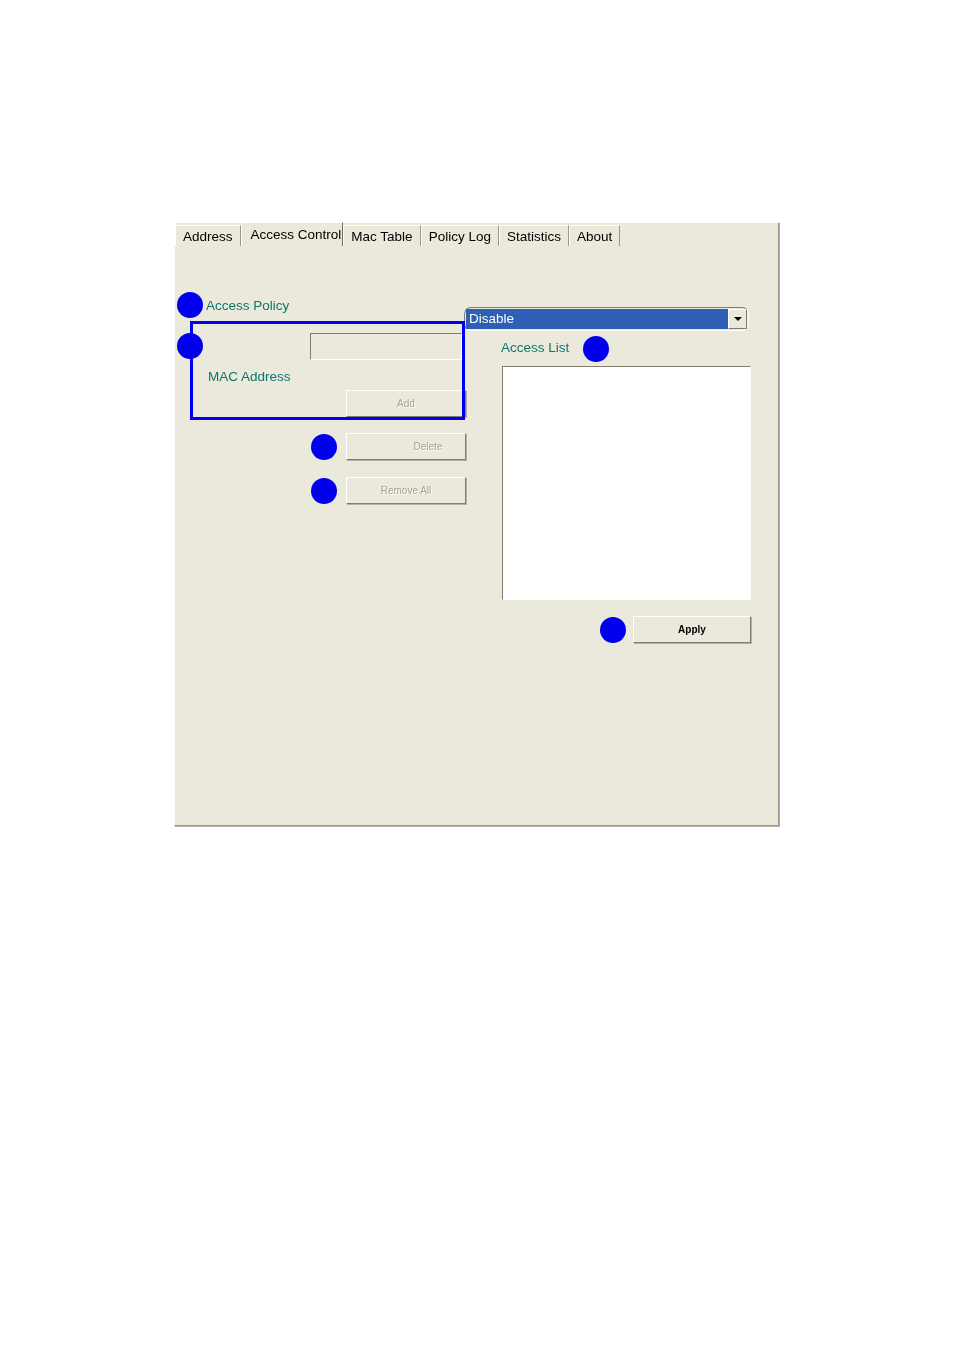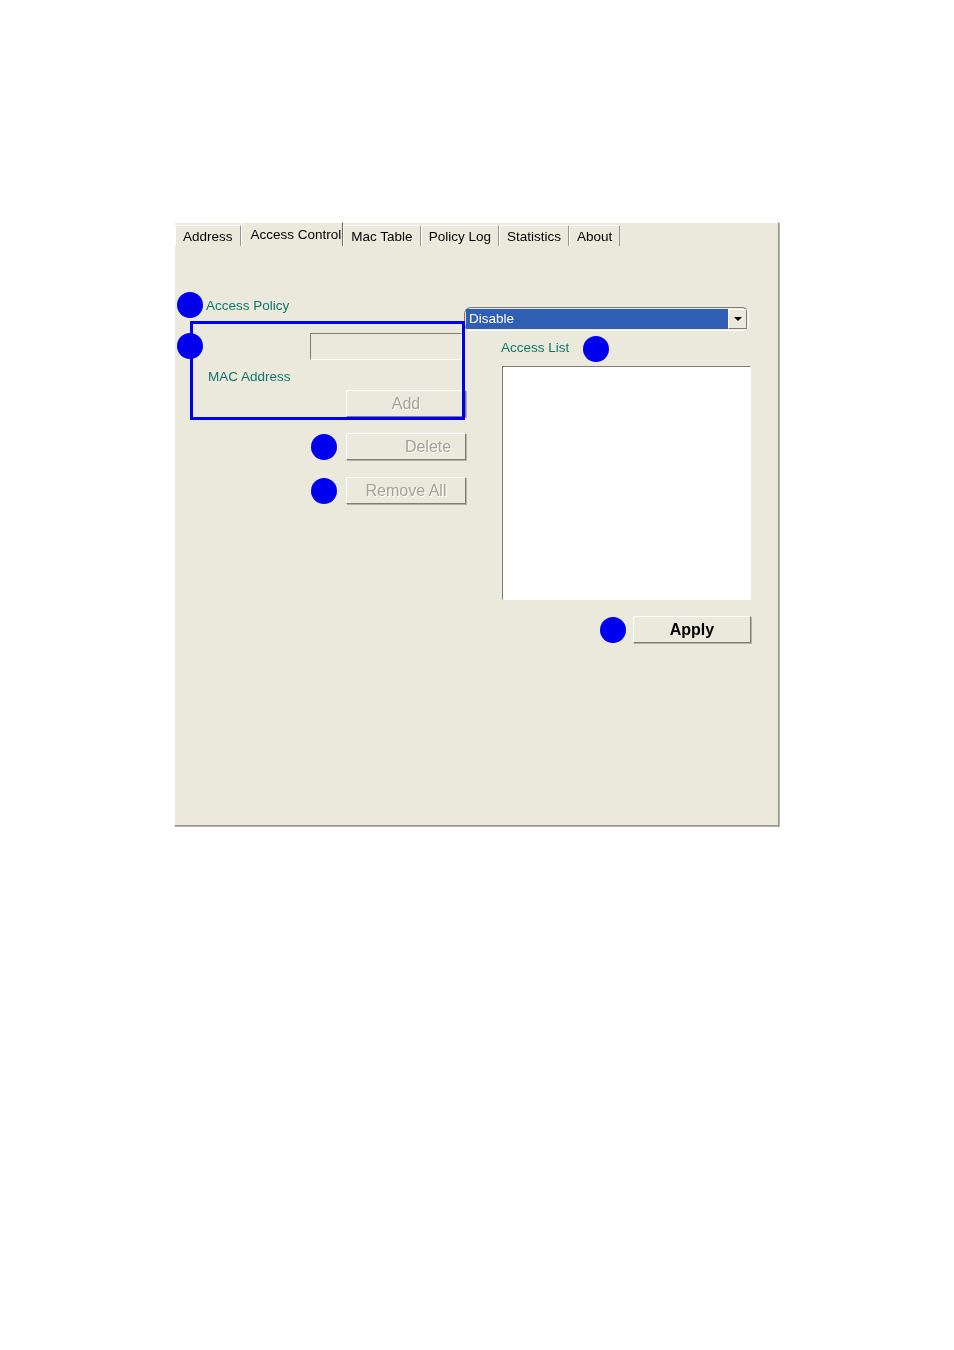--- a/index.html
+++ b/index.html
@@ -160,21 +160,21 @@
   
   .btn {
     position: absolute;
     box-sizing: border-box;
     background: #ebe8dc;
     border-top: 1px solid #ffffff;
     border-left: 1px solid #ffffff;
     border-right: 1px solid #807c70;
     border-bottom: 1px solid #807c70;
     box-shadow: 1px 1px 0 0 #b5b1a4;
-    font-size: 16px;
+    font-size: 10px;
     font-family: "Liberation Sans", sans-serif;
     color: #000000;
     text-align: center;
     cursor: default;
     display: flex;
     align-items: center;
     justify-content: center;
   }
   .btn.disabled {
     color: #a5a196;

